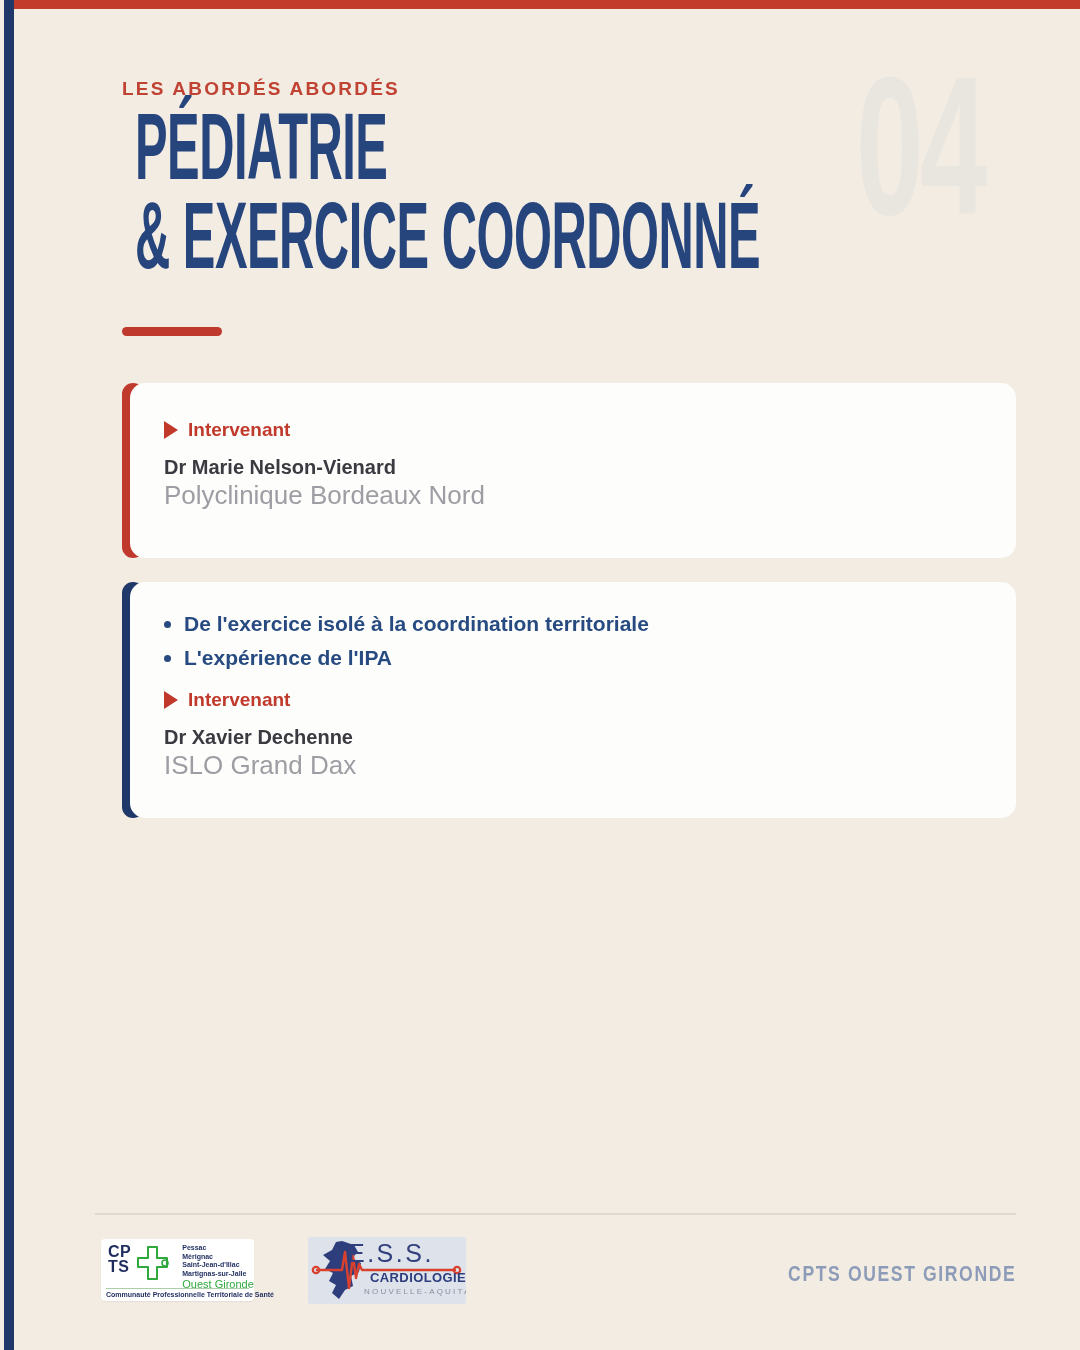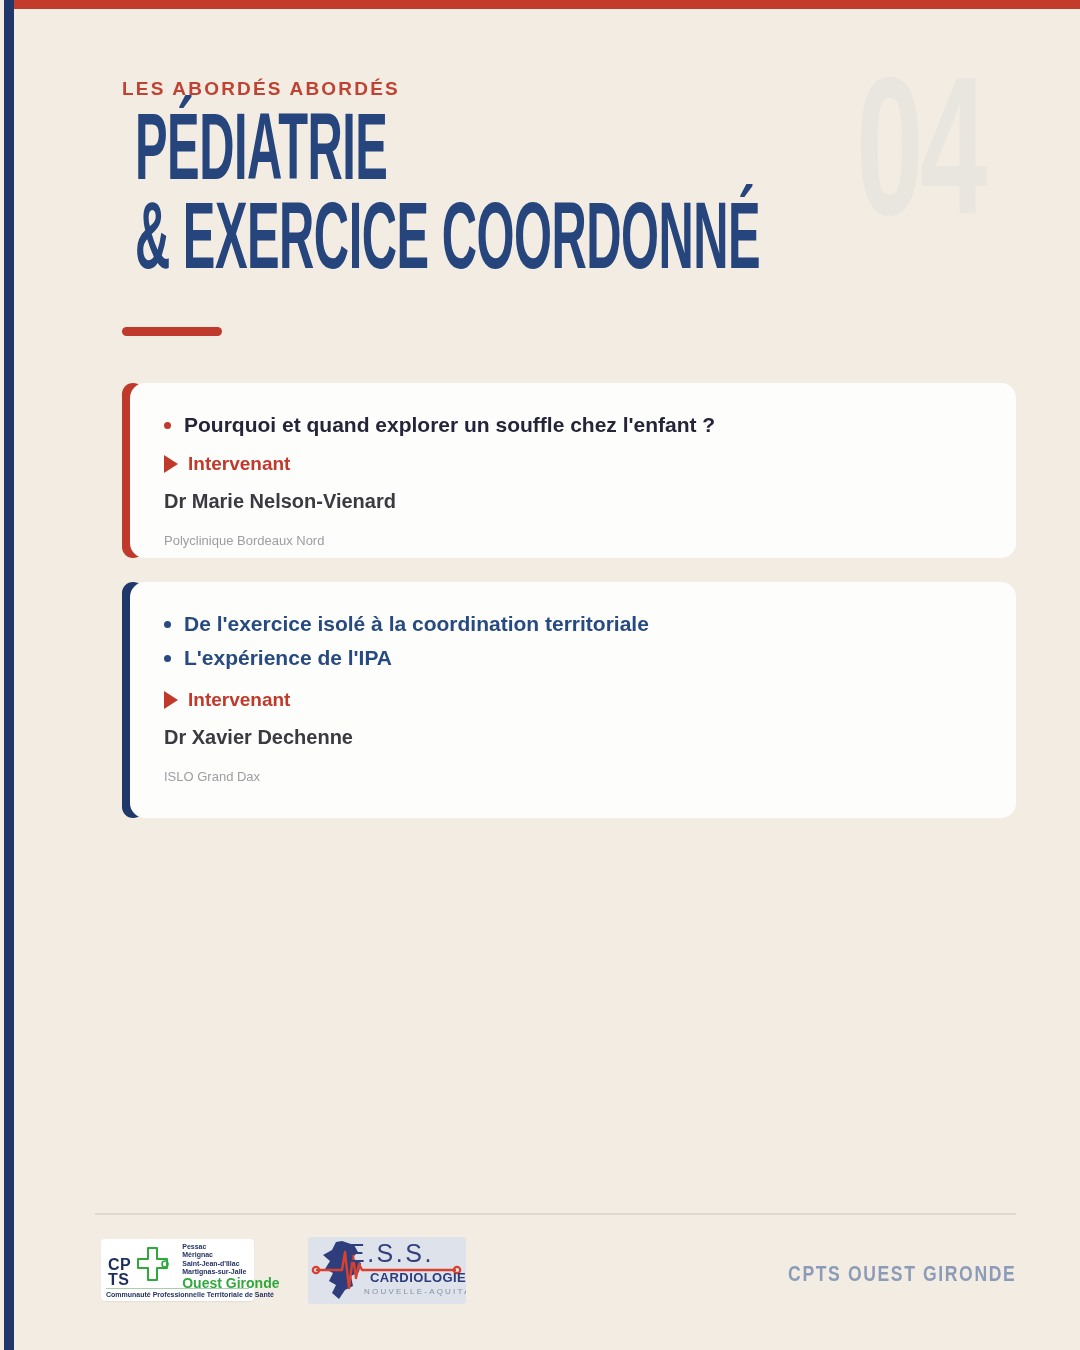--- a/index.html
+++ b/index.html
@@ -50,42 +50,42 @@
   .card-1 .topic-text{color:#25253a;}
   .card-2 .topic-text{color:#274b80;}
   .bullet-dot{flex:0 0 auto;width:7px;height:7px;border-radius:50%;margin-top:14px;}
   .card-1 .bullet-dot{background:#bf3a2c;}
   .card-2 .bullet-dot{background:#274b80;}
   .speaker-label{display:flex;align-items:center;gap:10px;margin-top:9px;height:26px;}
   .card-2 .speaker-label{margin-top:12px;}
   .tri-icon{width:0;height:0;border-left:14px solid #c0392b;border-top:9px solid transparent;border-bottom:9px solid transparent;}
   .speaker-label-text{font-size:19px;font-weight:700;color:#c0392b;}
   .speaker-name{margin-top:11px;font-size:20px;font-weight:700;color:#3a3a41;line-height:26px;}
-  .speaker-org{margin-top:14px;font-size:13px;color:#9d9da3;line-height:26px;}
+  .speaker-org{margin-top:2px;font-size:26px;color:#9d9da3;line-height:26px;}
 
   
   .footer-divider{position:absolute;left:95px;right:64px;top:1213px;height:2px;background:#e0dace;}
   .brand-text{
     position:absolute;right:64px;top:1261px;
     font-size:22px;font-weight:800;letter-spacing:2px;color:#8c9cb8;
     transform:scaleX(.8);transform-origin:100% 0;white-space:nowrap;
   }
 
   
   .cpts-box{
     position:absolute;left:101px;top:1239px;width:153px;height:62px;background:#ffffff;
     border-radius:4px;box-shadow:0 1px 2px rgba(0,0,0,.06);padding:5px 5px 14px 7px;
-    display:flex;align-items:flex-end;gap:3px;
+    display:flex;align-items:flex-start;gap:3px;
   }
   .cpts-acronym{font-size:16px;line-height:15px;font-weight:800;color:#1e2d5e;letter-spacing:.5px;}
   .cpts-acronym span{display:block;}
   .cpts-cross{flex:0 0 auto;}
   .cpts-sep{width:1px;align-self:stretch;background:#bcd0bc;margin:1px 4px 1px 2px;}
   .cpts-cities{font-size:7px;line-height:8.5px;font-weight:700;color:#1e2d5e;white-space:nowrap;}
-  .cpts-region{margin-top:2px;font-size:14px;font-weight:700;color:#2fa83c;white-space:nowrap;}
+  .cpts-region{margin-top:2px;font-size:11px;font-weight:400;color:#2fa83c;white-space:nowrap;}
   .cpts-tagline{
     position:absolute;left:5px;right:5px;bottom:3px;border-top:1px solid #a8cfa8;padding-top:2px;
     font-size:7px;font-weight:700;color:#1e2d5e;text-align:center;white-space:nowrap;
   }
 
   
   .ess-box{
     position:absolute;left:308px;top:1237px;width:158px;height:67px;background:#dde2eb;
     border-radius:3px;overflow:hidden;
   }
@@ -118,24 +118,20 @@
   <h1 class="title">
       <span>PÉDIATRIE</span>
       <span>&amp; EXERCICE COORDONNÉ</span>
     </h1>
 
   <div class="title-divider"></div>
 
   <section class="card card-1">
     <div class="card-accent"></div>
     <div class="card-body">
-      <div class="topic">
-        <span class="bullet-dot"></span>
-        <span class="topic-text">Pourquoi et quand explorer un souffle chez l'enfant ?</span>
-      </div>
       <div class="speaker-label">
         <span class="tri-icon"></span>
         <span class="speaker-label-text">Intervenant</span>
       </div>
       <div class="speaker-name">Dr Marie Nelson-Vienard</div>
       <div class="speaker-org">Polyclinique Bordeaux Nord</div>
     </div>
   </section>
 
   <section class="card card-2">

